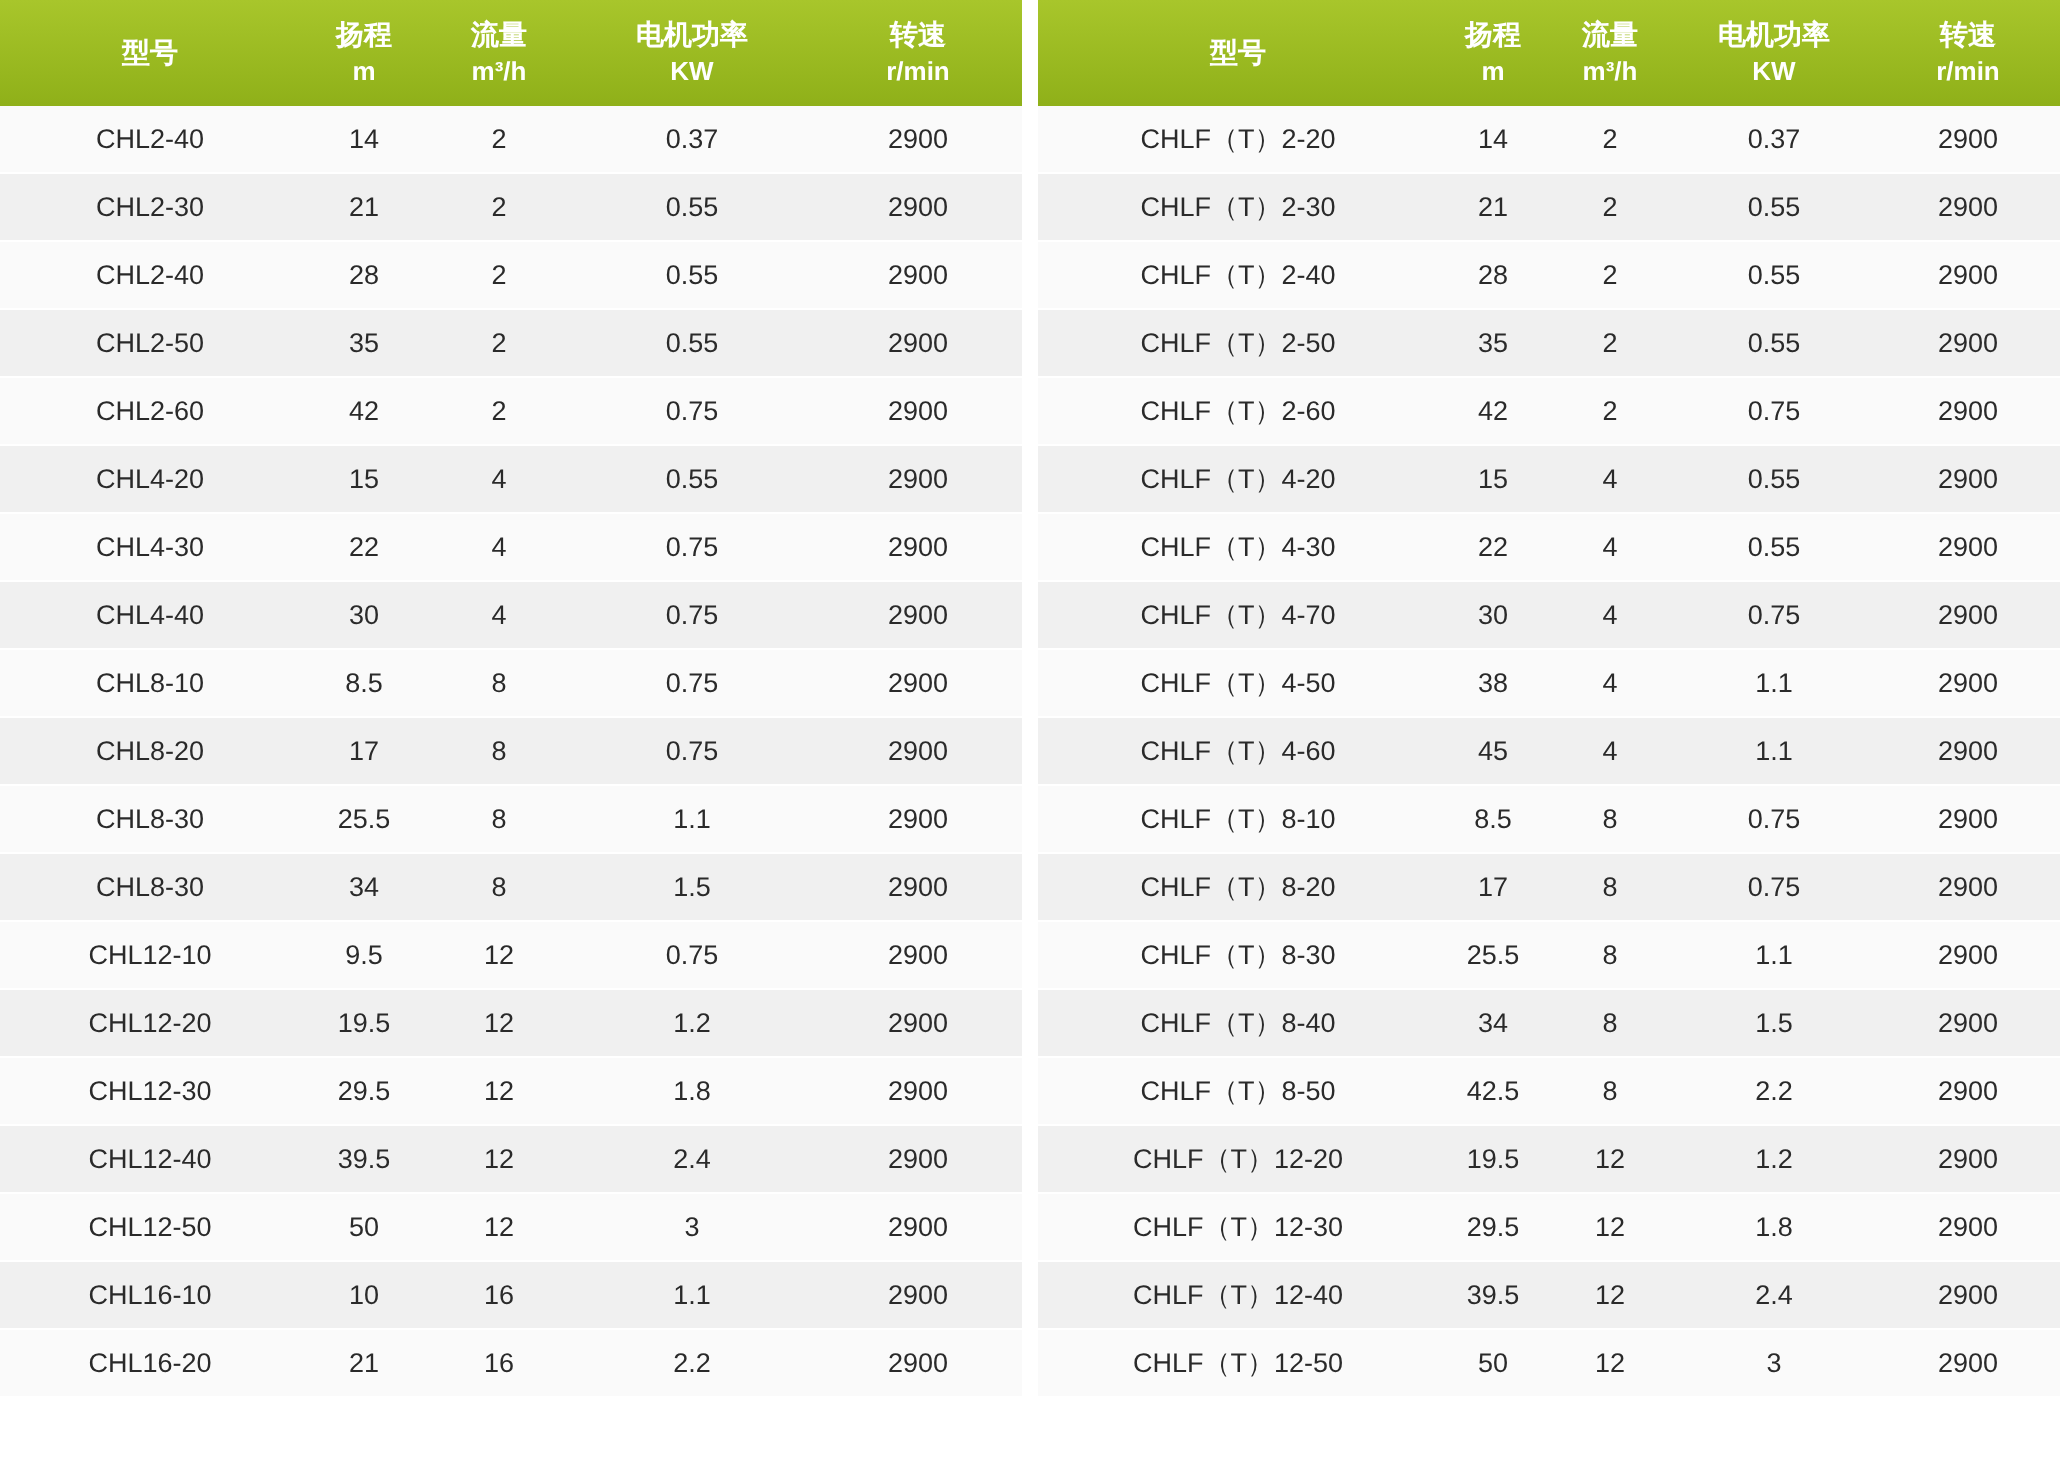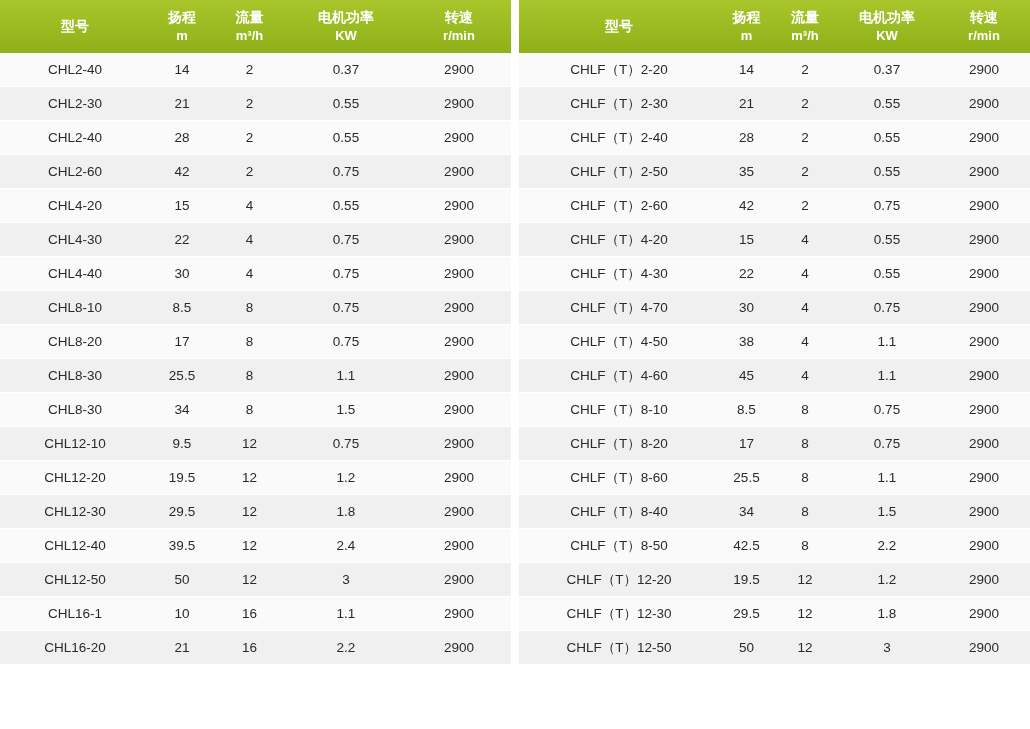--- a/index.html
+++ b/index.html
@@ -111,20 +111,27 @@
             <td>2900</td>
           </tr>
           <tr>
             <td>CHL2-40</td>
             <td>28</td>
             <td>2</td>
             <td>0.55</td>
             <td>2900</td>
           </tr>
           <tr>
+            <td>CHL2-50</td>
+            <td>35</td>
+            <td>2</td>
+            <td>0.55</td>
+            <td>2900</td>
+          </tr>
+          <tr>
             <td>CHL2-60</td>
             <td>42</td>
             <td>2</td>
             <td>0.75</td>
             <td>2900</td>
           </tr>
           <tr>
             <td>CHL4-20</td>
             <td>15</td>
             <td>4</td>
@@ -202,21 +209,21 @@
             <td>2900</td>
           </tr>
           <tr>
             <td>CHL12-50</td>
             <td>50</td>
             <td>12</td>
             <td>3</td>
             <td>2900</td>
           </tr>
           <tr>
-            <td>CHL16-1</td>
+            <td>CHL16-10</td>
             <td>10</td>
             <td>16</td>
             <td>1.1</td>
             <td>2900</td>
           </tr>
           <tr>
             <td>CHL16-20</td>
             <td>21</td>
             <td>16</td>
             <td>2.2</td>
@@ -323,21 +330,21 @@
             <td>2900</td>
           </tr>
           <tr>
             <td>CHLF（T）8-20</td>
             <td>17</td>
             <td>8</td>
             <td>0.75</td>
             <td>2900</td>
           </tr>
           <tr>
-            <td>CHLF（T）8-60</td>
+            <td>CHLF（T）8-30</td>
             <td>25.5</td>
             <td>8</td>
             <td>1.1</td>
             <td>2900</td>
           </tr>
           <tr>
             <td>CHLF（T）8-40</td>
             <td>34</td>
             <td>8</td>
             <td>1.5</td>
@@ -355,20 +362,27 @@
             <td>19.5</td>
             <td>12</td>
             <td>1.2</td>
             <td>2900</td>
           </tr>
           <tr>
             <td>CHLF（T）12-30</td>
             <td>29.5</td>
             <td>12</td>
             <td>1.8</td>
+            <td>2900</td>
+          </tr>
+          <tr>
+            <td>CHLF（T）12-40</td>
+            <td>39.5</td>
+            <td>12</td>
+            <td>2.4</td>
             <td>2900</td>
           </tr>
           <tr>
             <td>CHLF（T）12-50</td>
             <td>50</td>
             <td>12</td>
             <td>3</td>
             <td>2900</td>
           </tr>
         </tbody>

